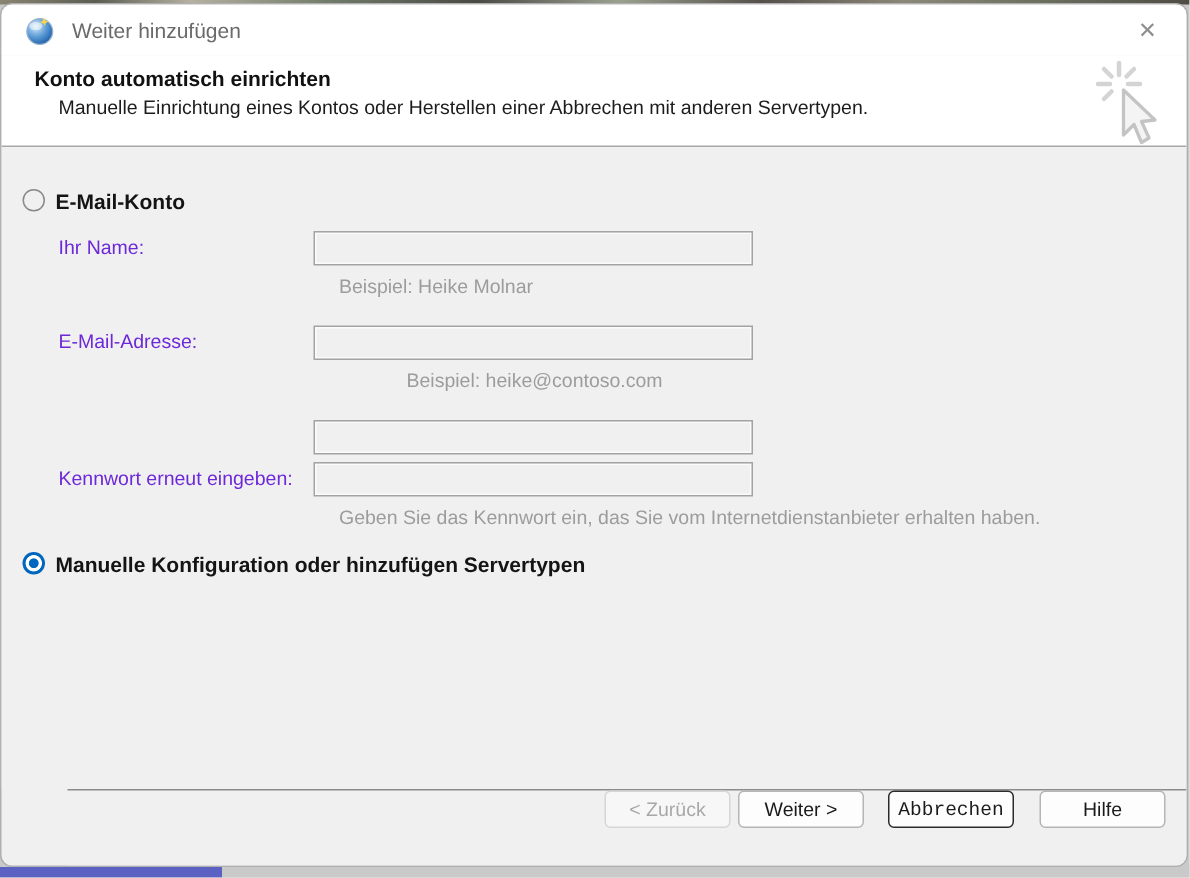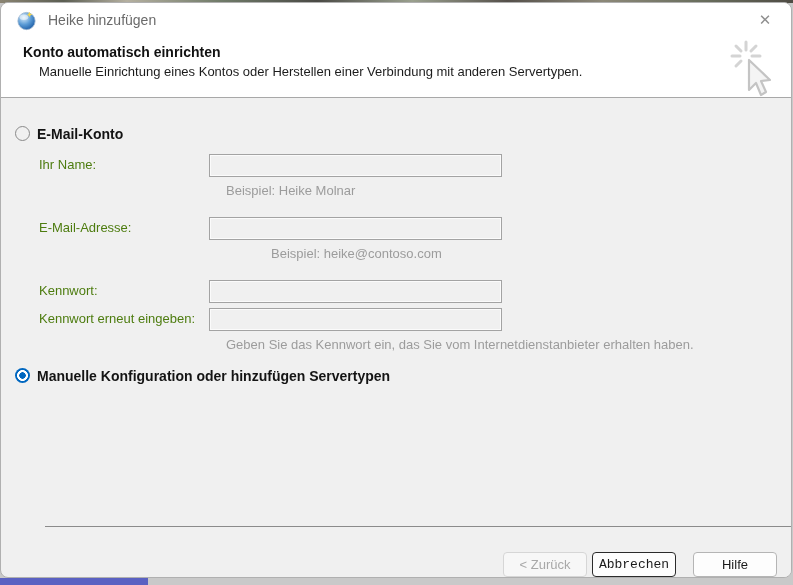--- a/index.html
+++ b/index.html
@@ -65,40 +65,40 @@
     border: 1px solid #8a8a8a; background: #f0f0f0;
   }
   .radio.selected {
     border: none;
     background: radial-gradient(circle, #0067C0 0 3px, #ffffff 3.5px 5.2px, #0067C0 5.7px 100%);
   }
   .radio-label { font-size: 14px; font-weight: bold; color: #141414; margin-left: 7px; }
 
   .field-label {
     position: absolute; left: 38px; width: 168px;
-    font-size: 13px; color: #4d7c0f; line-height: 22px;
+    font-size: 13px; color: #6d28d9; line-height: 22px;
     white-space: nowrap;
   }
   .text-input {
     position: absolute; left: 208px; width: 293px; height: 23px;
     background: #f0f0f0;
     border: 1px solid #a3a3a3;
     box-shadow: inset 1px 1px 0 #fbfbfb, inset -1px -1px 0 #fbfbfb;
     font-family: "Liberation Sans", sans-serif; font-size: 13px; color: #333;
     padding: 0 5px; outline: none;
   }
   .hint-text {
     position: absolute; left: 225px;
     font-size: 13px; color: #9c9c9c; white-space: nowrap;
   }
 
   .footer {
     flex: 0 0 auto; height: 51px;
     border-top: 1px solid #8b8b8b;
-    display: flex; align-items: flex-end; justify-content: flex-end;
+    display: flex; align-items: flex-start; justify-content: flex-end;
     padding-right: 14px; background: #f0f0f0; margin-left: 44px;
   }
   .btn {
     height: 25px; width: 84px;
     background: #fdfdfd; border: 1px solid #b5b5b5; border-radius: 4px;
     font-family: "Liberation Sans", sans-serif; font-size: 13px; color: #1a1a1a;
     display: flex; align-items: center; justify-content: center;
     cursor: default;
   }
   .btn.disabled { color: #a8a8a8; border-color: #d6d6d6; background: #f7f7f7; }
@@ -124,27 +124,27 @@
             <stop offset="0%" stop-color="#d8ecfb"></stop>
             <stop offset="55%" stop-color="#5b9bd5"></stop>
             <stop offset="100%" stop-color="#1f5fa8"></stop>
           </radialGradient>
         </defs>
         <circle cx="10" cy="10.5" r="8.2" fill="url(#orb)" stroke="#9ab4cf" stroke-width="0.8"></circle>
         <ellipse cx="7.5" cy="7" rx="4.2" ry="2.6" fill="rgba(255,255,255,0.5)"></ellipse>
         <path d="M12.6 1.6 l1.1 2 2 .5 -1.9 .9 -.5 2 -1-1.8 -2-.3 1.5-1.2z" fill="#f7d64a"></path>
       </svg>
     </span>
-    <span class="title-text">Heike hinzufügen</span>
+    <span class="title-text">Weiter hinzufügen</span>
     <div class="close-btn">✕</div>
   </div>
 
   <div class="header">
     <div class="header-title">Konto automatisch einrichten</div>
-    <div class="header-subtitle">Manuelle Einrichtung eines Kontos oder Herstellen einer Verbindung mit anderen Servertypen.</div>
+    <div class="header-subtitle">Manuelle Einrichtung eines Kontos oder Herstellen einer Abbrechen mit anderen Servertypen.</div>
     <span class="magic-cursor">
       <svg width="62" height="62" viewBox="0 0 62 62">
         <g stroke="#d4d4d4" stroke-width="3" stroke-linecap="round">
           <line x1="27" y1="5" x2="27" y2="13"></line>
           <line x1="13" y1="19" x2="21" y2="19"></line>
           <line x1="33" y1="19" x2="41" y2="19"></line>
           <line x1="17" y1="9" x2="22" y2="14"></line>
           <line x1="32" y1="14" x2="37" y2="9"></line>
           <line x1="17" y1="29" x2="22" y2="24"></line>
         </g>
@@ -161,33 +161,33 @@
     </div>
 
     <div class="field-label" style="top:56px;">Ihr Name:</div>
     <input class="text-input" style="top: 56px;" type="text" disabled="" value="">
     <div class="hint-text" style="top:85px;">Beispiel: Heike Molnar</div>
 
     <div class="field-label" style="top:119px;">E-Mail-Adresse:</div>
     <input class="text-input" style="top: 119px;" type="text" disabled="" value="">
     <div class="hint-text" style="top:148px;margin-left:45px;">Beispiel: heike@contoso.com</div>
 
-    <div class="field-label" style="top:182px;">Kennwort:</div>
     <input class="text-input" style="top: 182px;" type="password" disabled="" value="">
 
     <div class="field-label" style="top:210px;">Kennwort erneut eingeben:</div>
     <input class="text-input" style="top: 210px;" type="password" disabled="" value="">
     <div class="hint-text" style="top:239px;">Geben Sie das Kennwort ein, das Sie vom Internetdienstanbieter erhalten haben.</div>
 
     <div class="radio-row" style="left:14px; top:270px;">
       <span class="radio selected"></span>
       <span class="radio-label">Manuelle Konfiguration oder hinzufügen Servertypen</span>
     </div>
 
   </div>
 
   <div class="footer">
     <div class="btn btn-back disabled">&lt; Zurück</div>
+    <div class="btn btn-next">Weiter &gt;</div>
     <div class="btn btn-cancel focused">Abbrechen</div>
     <div class="btn">Hilfe</div>
   </div>
 
 </div>
 
 </body></html>

